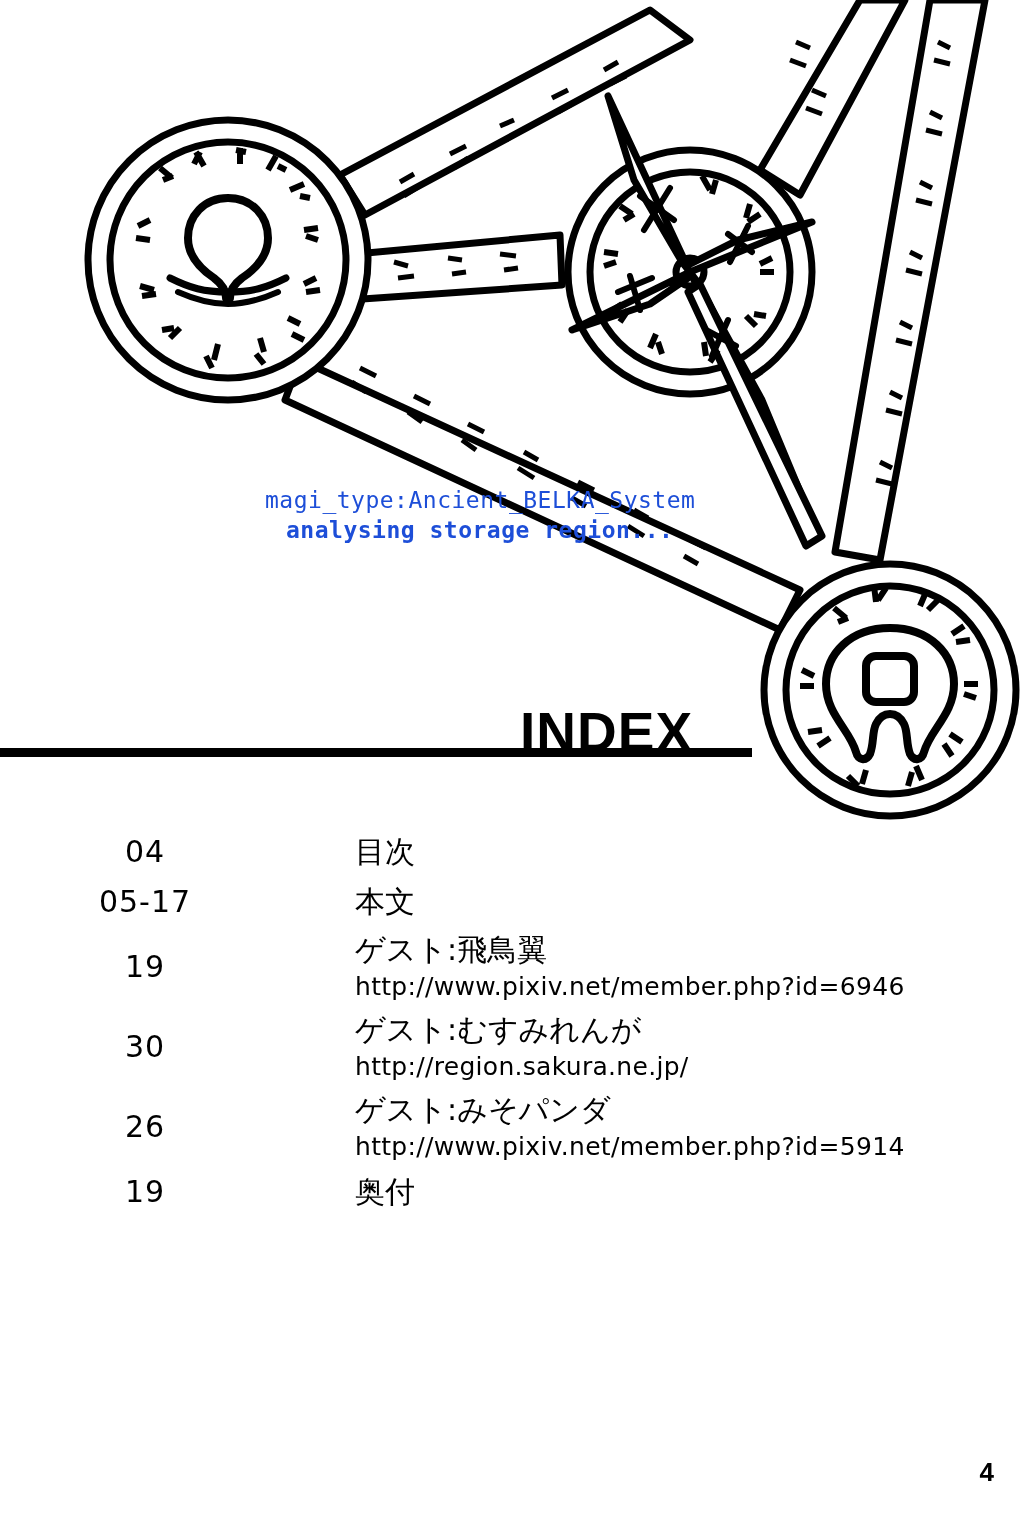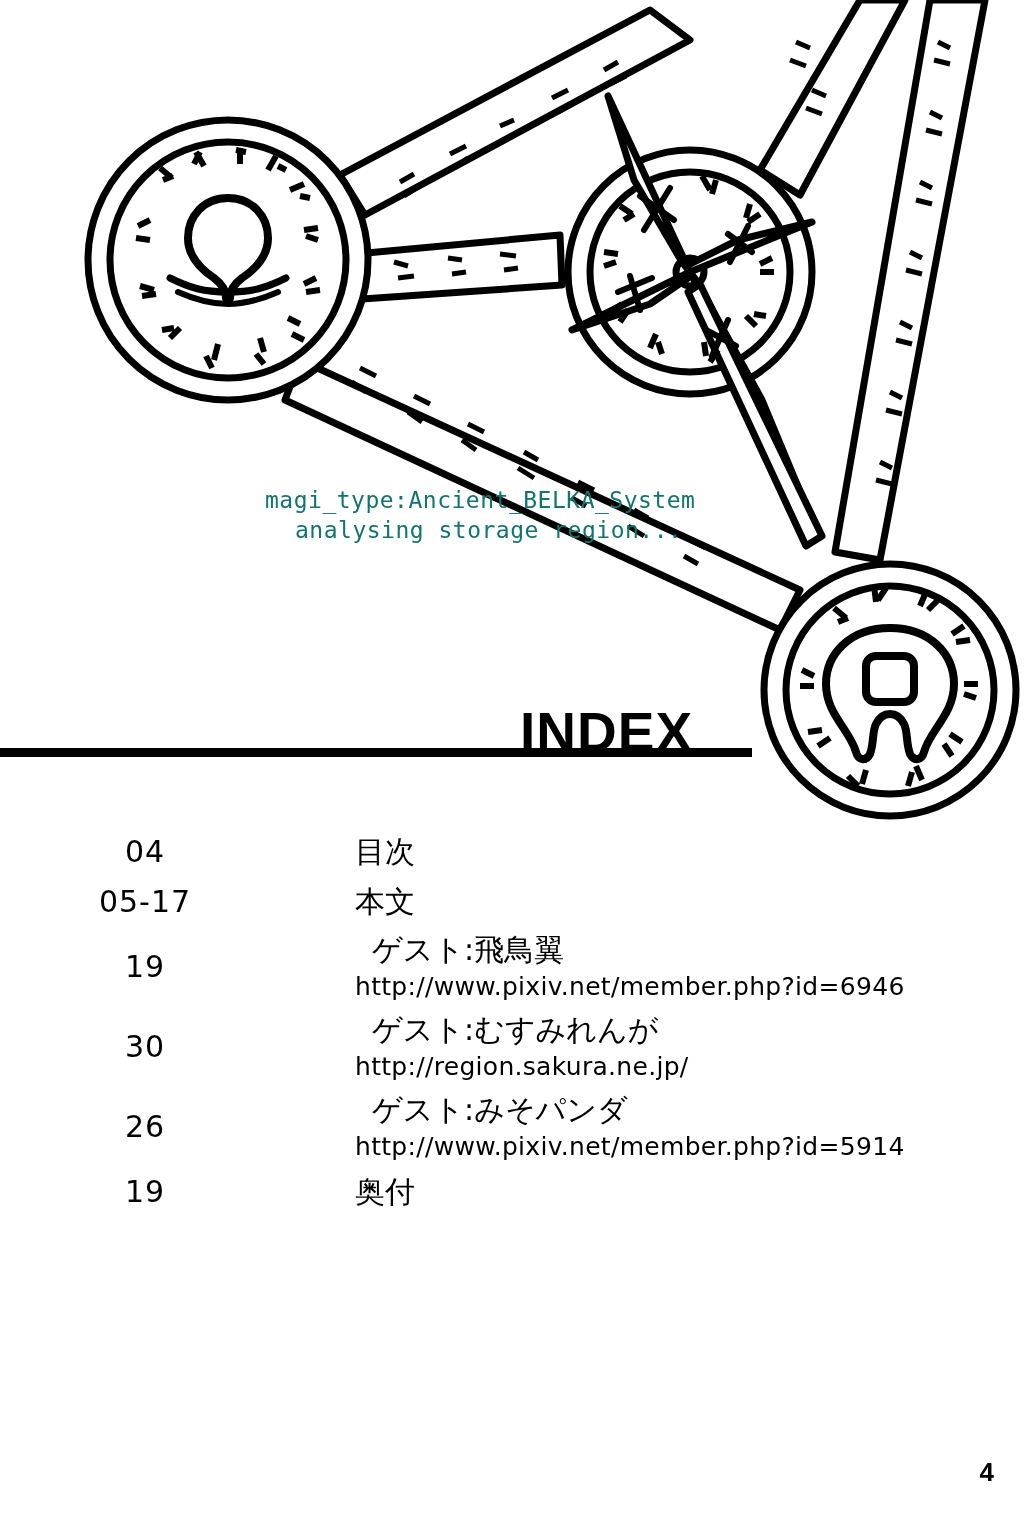--- a/index.html
+++ b/index.html
@@ -29,26 +29,27 @@
   
   .caption {
     position: absolute;
     left: 265px;
     top: 455px;
     width: 560px;
     font-family: "DejaVu Sans Mono", monospace;
     font-size: 23px;
     line-height: 30px;
     letter-spacing: 0.5px;
-    color: #0f766e;
+    color: #1d4ed8;
     white-space: pre-line;
   }
   .caption .line2 {
     display: block;
-    margin-left: 30px;
+    margin-left: 21px;
+    font-weight: bold;
   }
 
   
   .index-title-wrap {
     position: absolute;
     left: 0;
     top: 700px;
     width: 896px;
     height: 70px;
   }
@@ -100,21 +101,21 @@
     font-size: 30px;
     line-height: 44px;
   }
   .idx-url {
     font-family: "DejaVu Sans", sans-serif;
     font-size: 25px;
     line-height: 34px;
     letter-spacing: 0.3px;
   }
   .row-compact .idx-page { line-height: 40px; }
-  .row-compact .idx-label { line-height: 40px; margin-left: 17px; }
+  .row-compact .idx-label { line-height: 40px; }
 
   
   .page-number {
     position: absolute;
     right: 34px;
     bottom: 30px;
     font-family: "Liberation Sans", sans-serif;
     font-size: 26px;
     font-weight: bold;
   }

